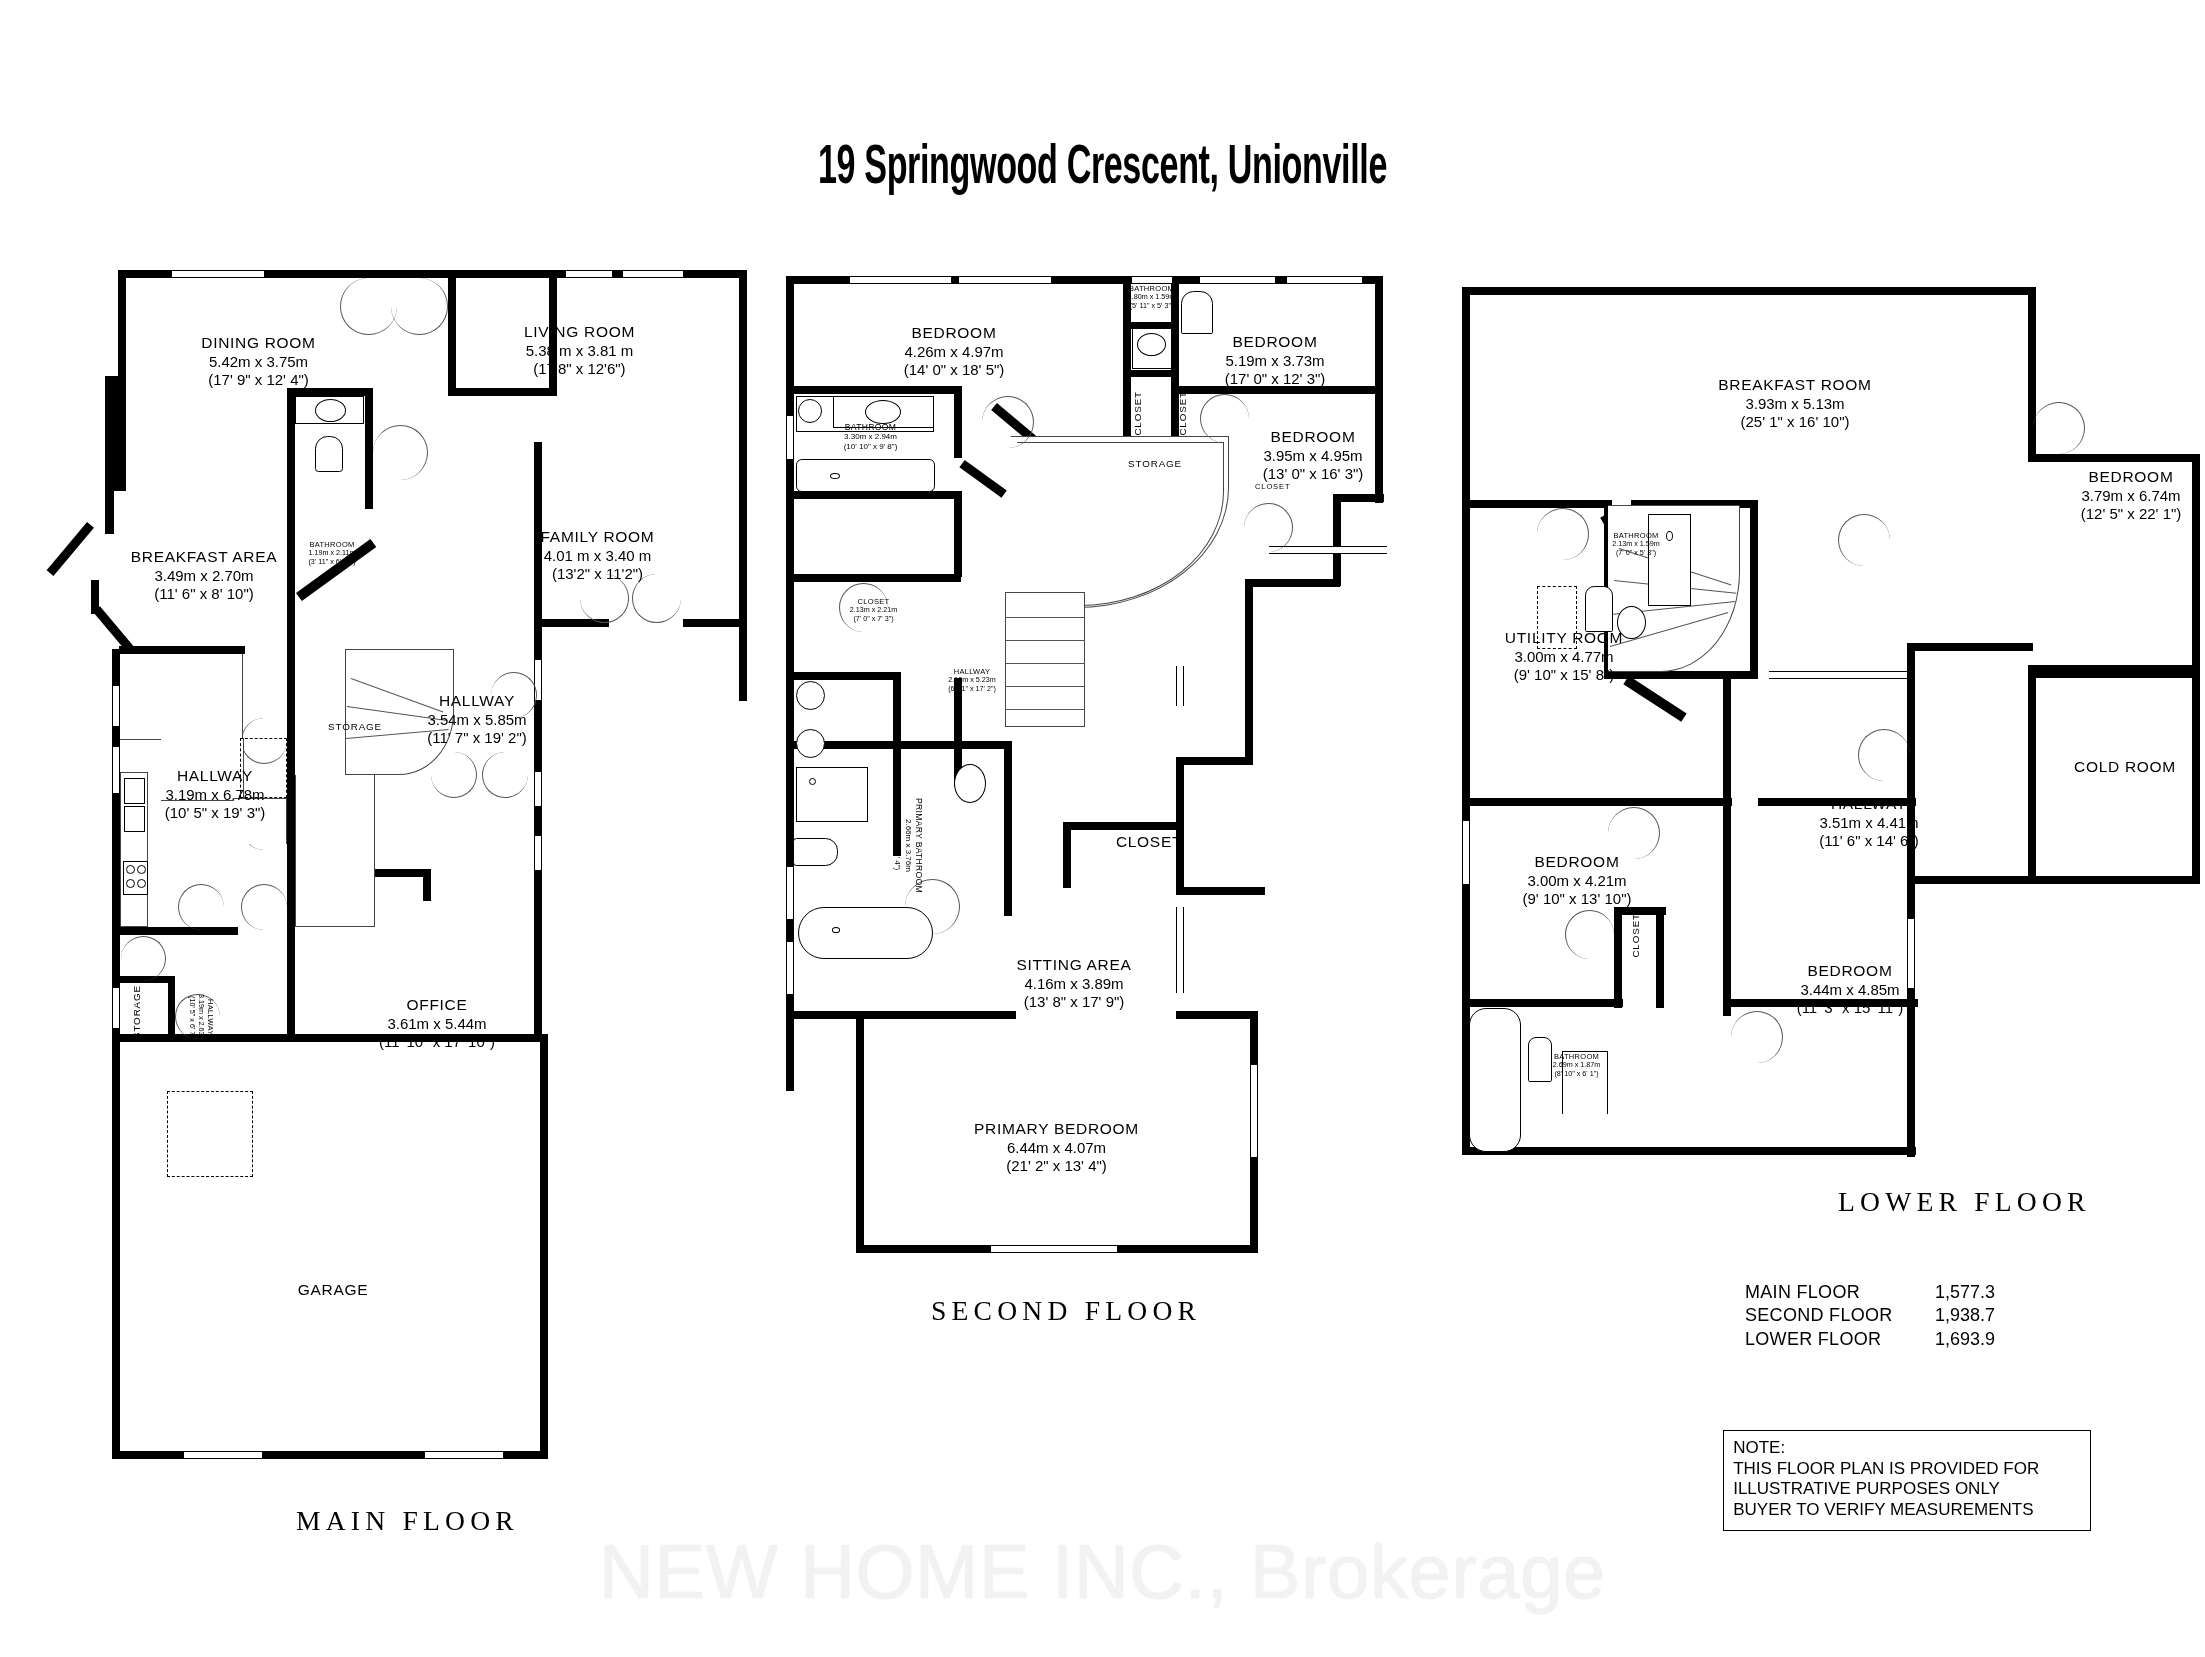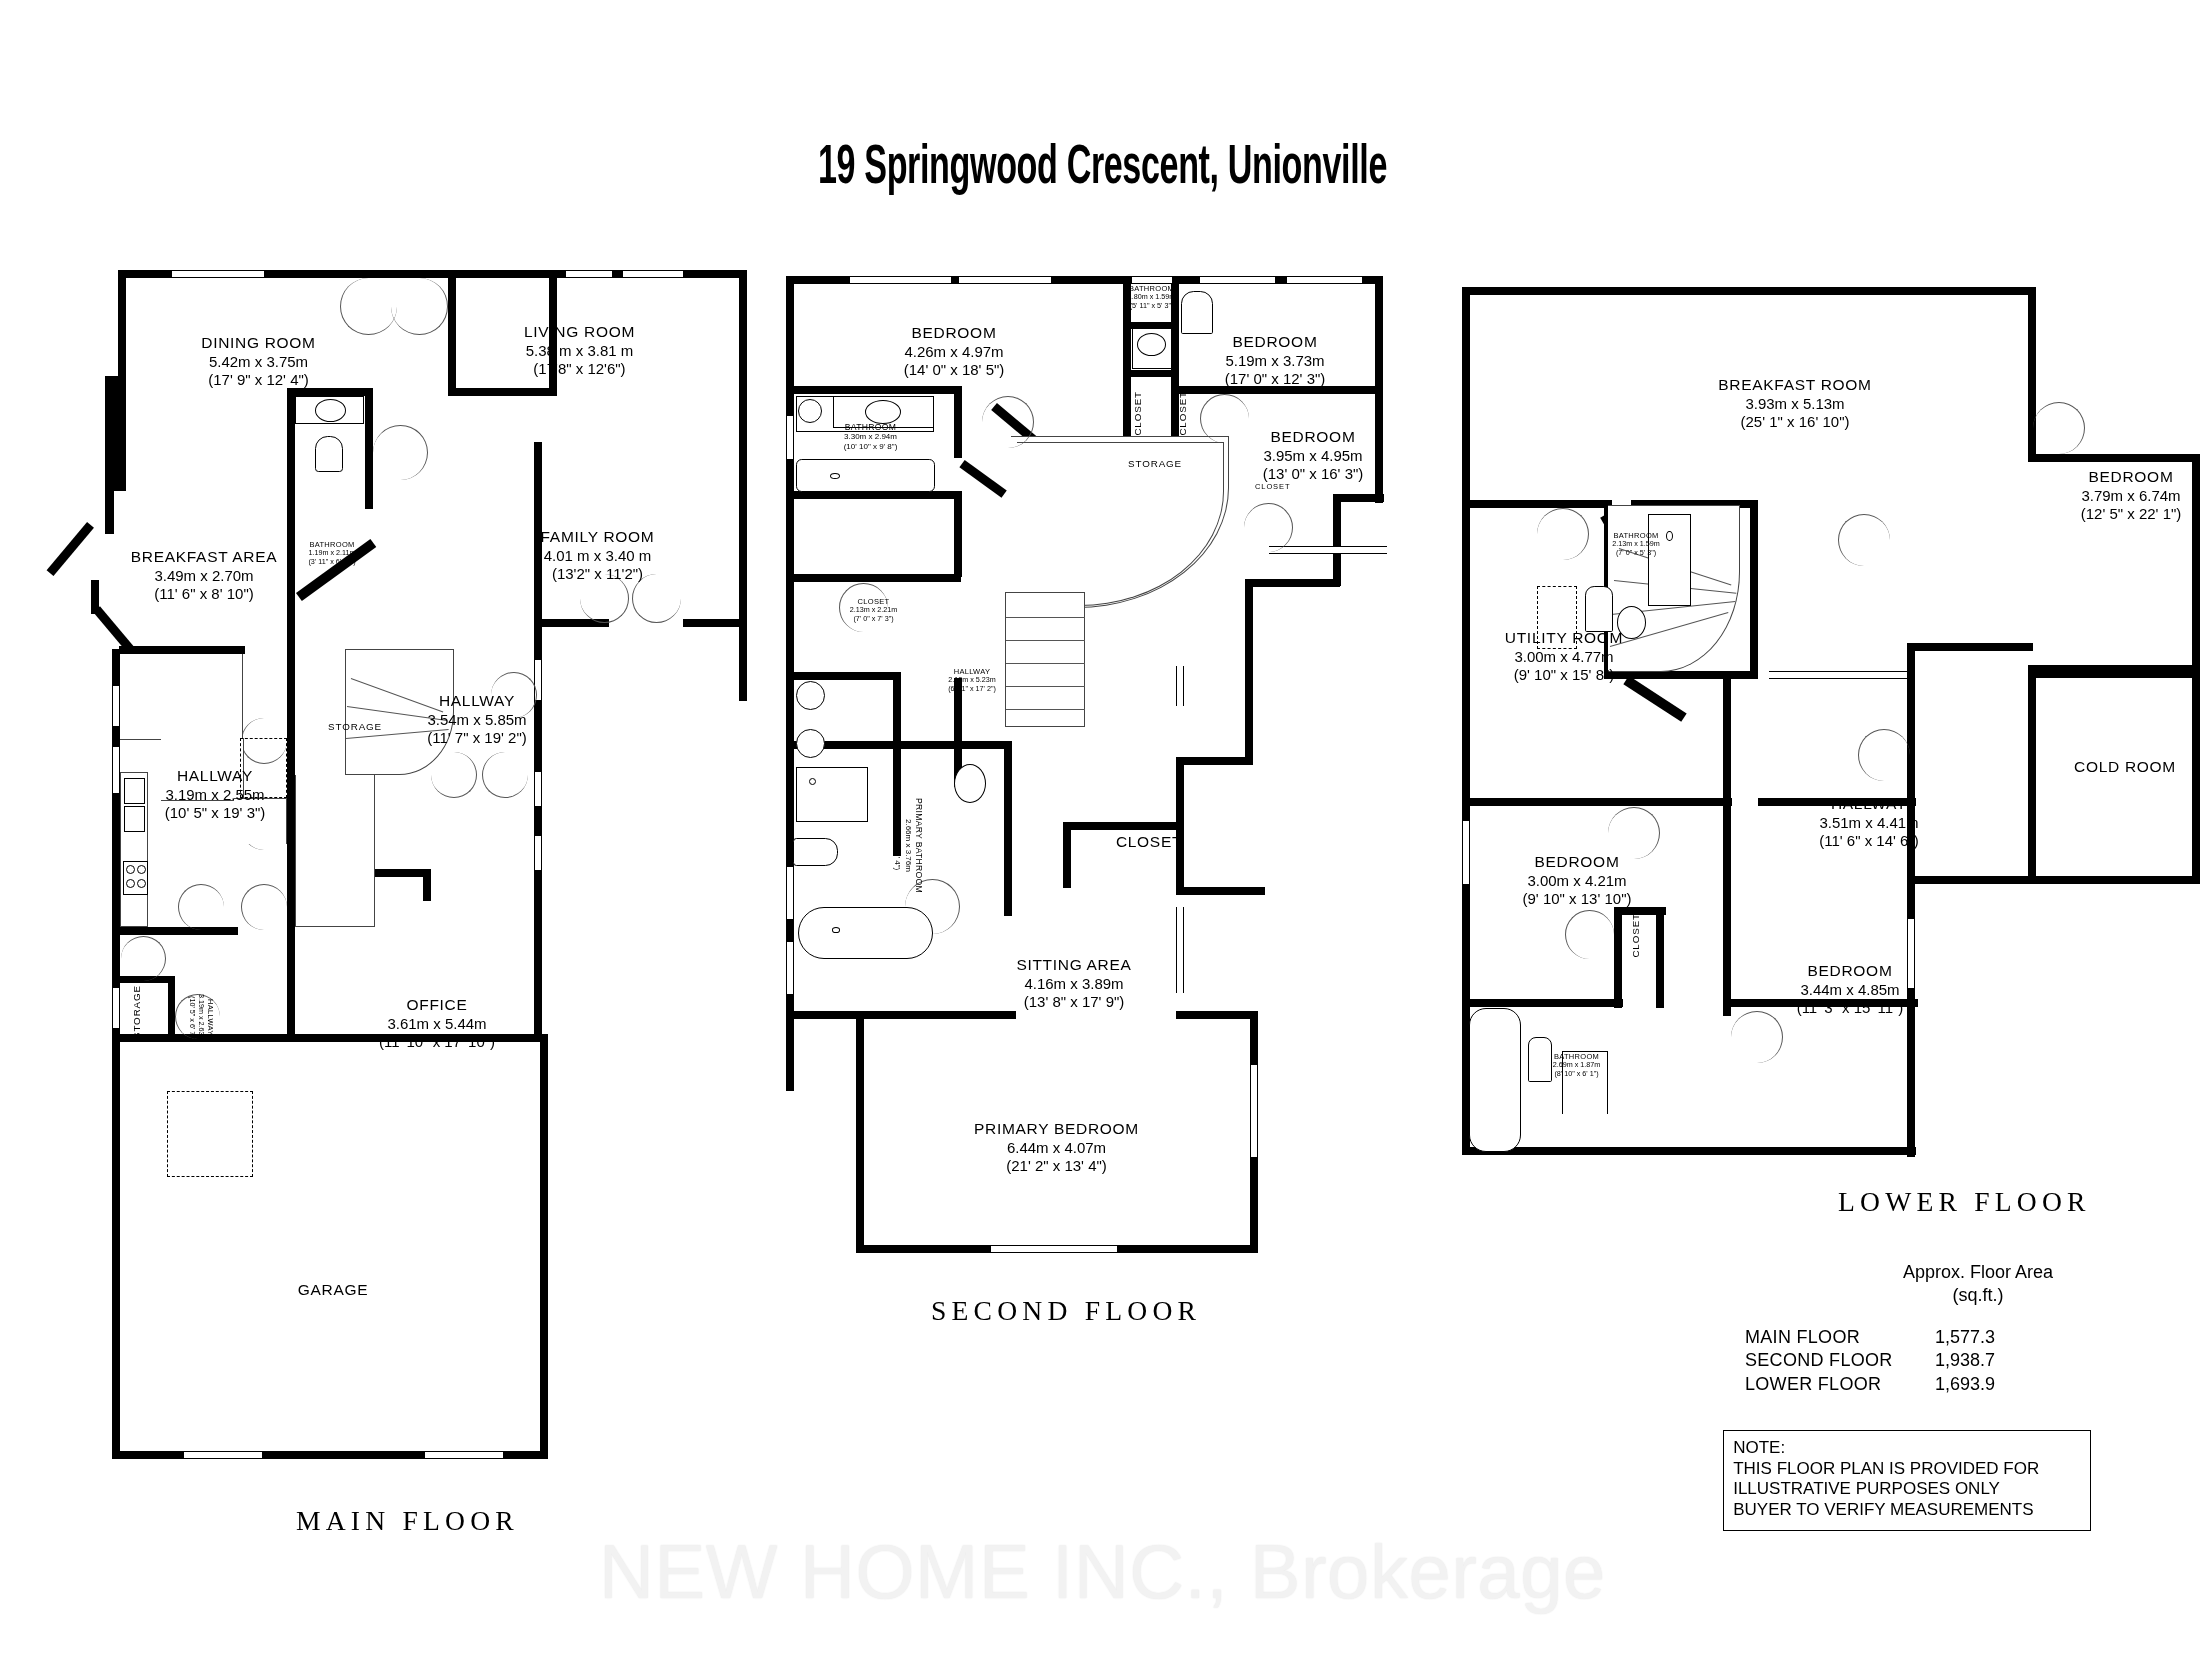--- a/index.html
+++ b/index.html
@@ -216,21 +216,21 @@
     <div class="rl-dim">1.19m x 2.11m</div>
     <div class="rl-dim2">(3' 11" x 6' 11")</div>
   </div>
   <div class="room-label" style="left:368px;top:692px;width:218px;">
     <div class="rl-name">HALLWAY</div>
     <div class="rl-dim">3.54m x 5.85m</div>
     <div class="rl-dim2">(11' 7" x 19' 2")</div>
   </div>
   <div class="room-label" style="left:109px;top:767px;width:212px;">
     <div class="rl-name">HALLWAY</div>
-    <div class="rl-dim">3.19m x 2.55m</div>
+    <div class="rl-dim">3.19m x 6.78m</div>
     <div class="rl-dim2">(10' 5" x 19' 3")</div>
   </div>
   <div class="room-label" style="left:322px;top:996px;width:230px;">
     <div class="rl-name">OFFICE</div>
     <div class="rl-dim">3.61m x 5.44m</div>
     <div class="rl-dim2">(11' 10" x 17' 10")</div>
   </div>
   <div class="room-label xs vert-up" style="left:175px;top:994px;width:40px;line-height:1.25;">
     <div class="rl-name">HALLWAY</div>
     <div class="rl-dim">3.19m x 2.63m</div>
@@ -517,24 +517,20 @@
 
   <div class="room-label" style="left:603px;top:758px;width:172px;">
     <div class="rl-name">COLD ROOM</div>
   </div>
   <div class="tiny-label vert" style="left:194px;top:913px;">CLOSET</div>
 
   <div class="floor-caption" style="left:402px;top:1186px;">LOWER FLOOR</div>
 </div>
 
 <div id="area-table" style="left:1800px;top:1261px;width:356px;">
-  <div id="area-head">
-    <div>Approx. Floor Area</div>
-    <div>(sq.ft.)</div>
-  </div>
   <div style="height:19.5px;"></div>
   <div class="area-row" style="margin-left:-55px;">
     <div class="lbl">MAIN FLOOR</div>
     <div class="val">1,577.3</div>
   </div>
   <div class="area-row" style="margin-left:-55px;">
     <div class="lbl">SECOND FLOOR</div>
     <div class="val">1,938.7</div>
   </div>
   <div class="area-row" style="margin-left:-55px;">

